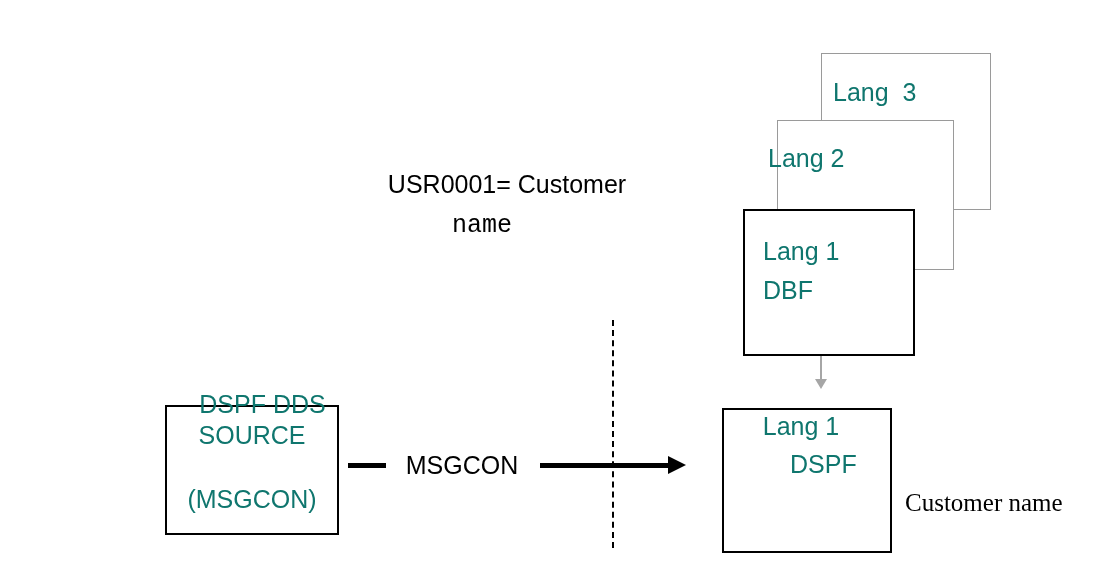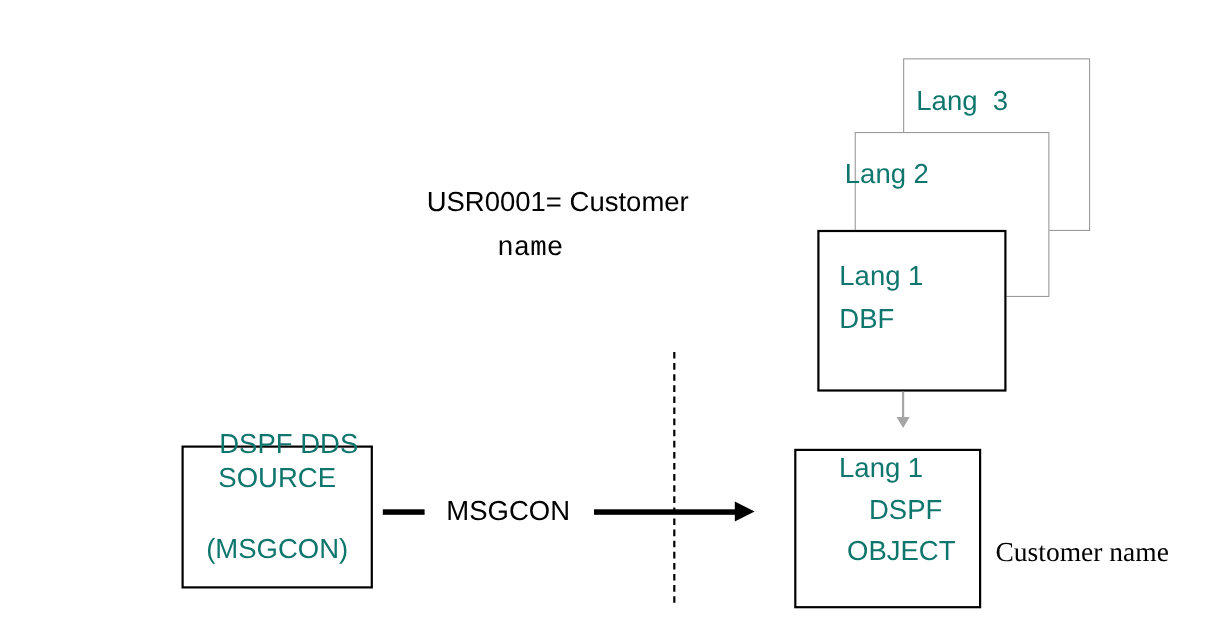--- a/index.html
+++ b/index.html
@@ -117,17 +117,16 @@
   <div class="node-box box-black" style="left:743px; top:209px; width:172px; height:147px;"></div>
   <div class="txt txt-left" style="left:763px; top:237px; width:150px;">Lang 1</div>
   <div class="txt txt-left" style="left:763px; top:276px; width:150px;">DBF</div>
 
   <div class="gray-shaft" style="left:820px; top:356px; height:26px;"></div>
   <div class="gray-head" style="left:815px; top:379px;"></div>
 
   <div class="node-box box-black" style="left:722px; top:408px; width:170px; height:145px;"></div>
   <div class="txt txt-center" style="left:726px; top:412px; width:150px;">Lang 1</div>
   <div class="txt txt-left" style="left:790px; top:450px; width:150px;">DSPF</div>
-  <div class="txt txt-left" style="left:770px; top:487px; width:150px;">OBJECT</div>
 
   <div class="label txt-left" style="left:905px; top:488px; width:210px;font-family:Liberation Serif, serif;">Customer name</div>
 
 </div>
 
 </body></html>

